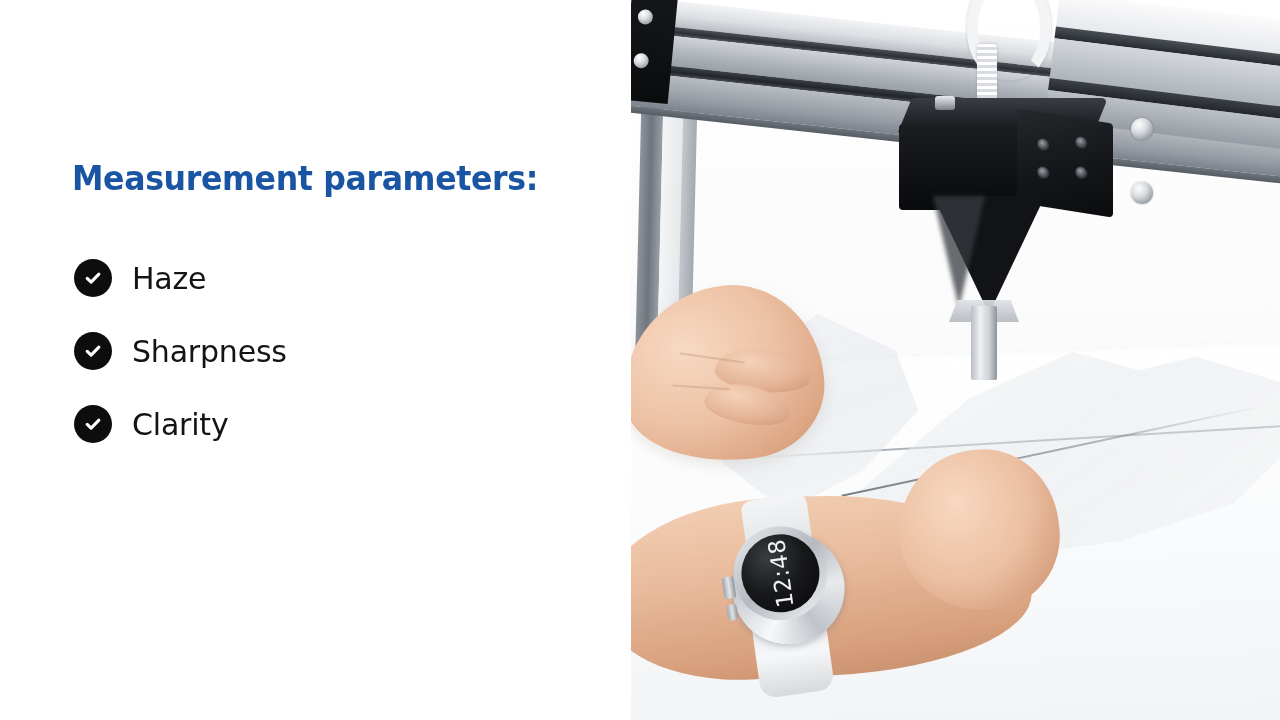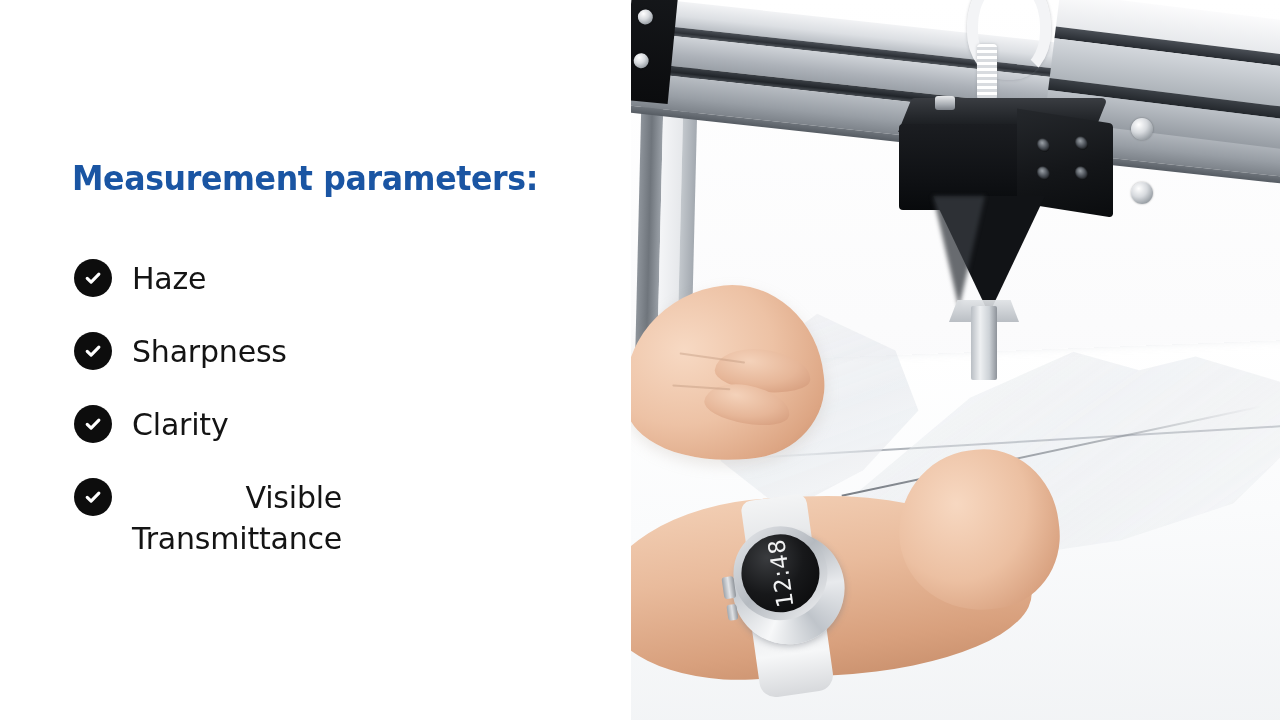--- a/index.html
+++ b/index.html
@@ -484,29 +484,20 @@
 
       <li class="param-item">
         <span class="check-badge">
           <svg width="20" height="20" viewBox="0 0 20 20" aria-hidden="true">
             <path d="M4.2 10.4 L8.1 14.2 L15.9 6.2" fill="none" stroke="#ffffff" stroke-width="3.1" stroke-linecap="round" stroke-linejoin="round"></path>
           </svg>
         </span>
         <span class="param-label">Clarity</span>
       </li>
 
-      <li class="param-item">
-        <span class="check-badge">
-          <svg width="20" height="20" viewBox="0 0 20 20" aria-hidden="true">
-            <path d="M4.2 10.4 L8.1 14.2 L15.9 6.2" fill="none" stroke="#ffffff" stroke-width="3.1" stroke-linecap="round" stroke-linejoin="round"></path>
-          </svg>
-        </span>
-        <span class="param-label">Visible
-Transmittance</span>
-      </li>
 
     </ul>
   </div>
 
   <div class="photo-panel">
     <div class="photo-stage"></div>
     <div class="floor-shade"></div>
 
     <div class="table-top"></div>
     <div class="table-line"></div>

